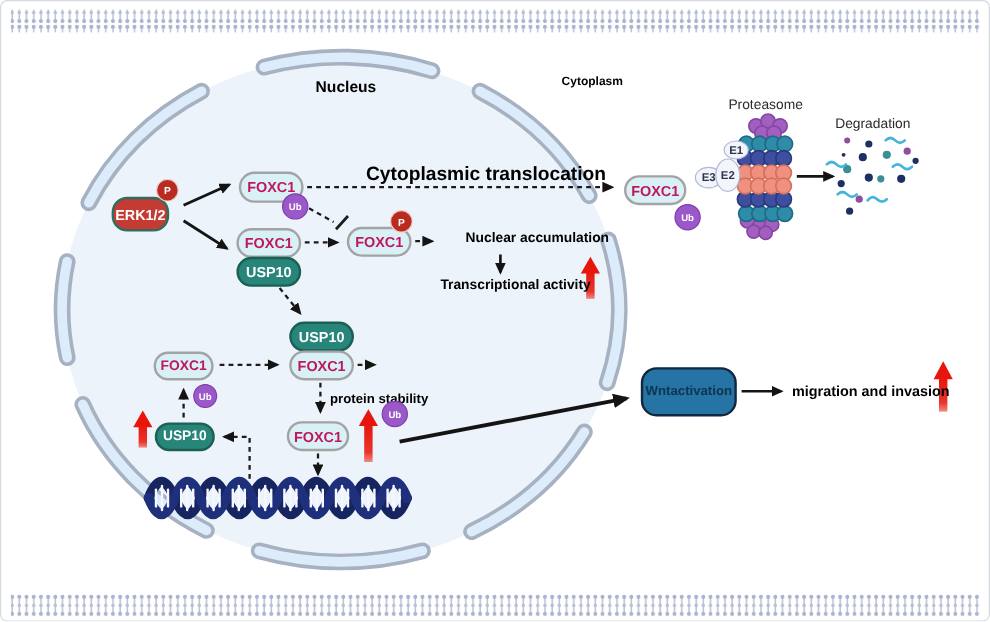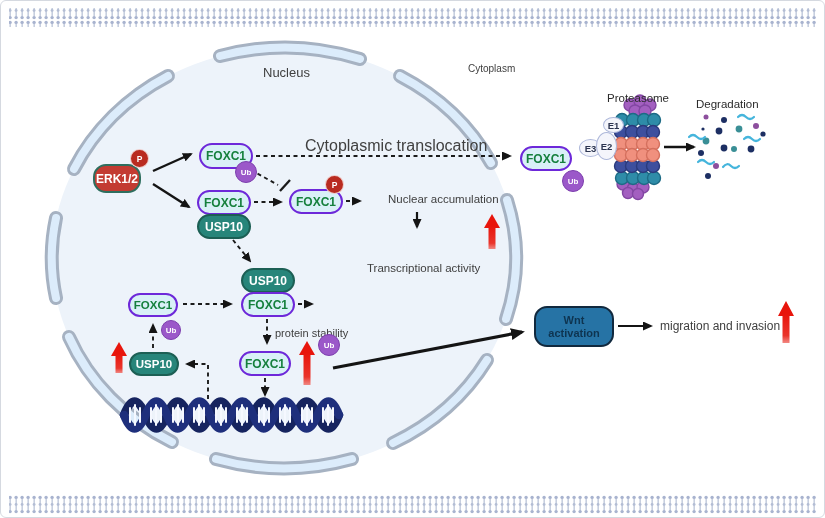--- a/index.html
+++ b/index.html
@@ -1,34 +1,34 @@
 <!DOCTYPE html>
 <html><head>
 <meta charset="utf-8">
 <style>
   html,body{margin:0;padding:0;background:#fff;}
   body{font-family:"Liberation Sans", sans-serif;}
   #stage{position:relative;width:825px;height:518px;background:#fff;border:1px solid #d5d9e0;
          border-radius:6px;overflow:hidden;box-sizing:border-box;}
-  .lbl{position:absolute;color:#404040;font-weight:400;white-space:nowrap;z-index:5;}
+  .lbl{position:absolute;color:#000000;font-weight:700;white-space:nowrap;z-index:5;}
   .lbl.soft{font-weight:500;color:#2b2b2b;}
   .pill{position:absolute;display:flex;align-items:center;justify-content:center;
         border-radius:13px;font-weight:700;z-index:6;box-sizing:border-box;}
-  .foxc1{background:#d9f0f7;border:2px solid #6d28d9;color:#15803d;font-size:12px;}
+  .foxc1{background:#d9f0f7;border:2px solid #a3a3a3;color:#be185d;font-size:12px;}
   .usp10{background:#27857a;border:2px solid #1c5f54;color:#fff;font-size:12px;}
   .erk{background:#c33b32;border:2px solid #2e6e5e;color:#fff;font-size:12px;}
   .badge{position:absolute;border-radius:50%;display:flex;align-items:center;justify-content:center;
          color:#fff;font-weight:700;z-index:7;box-sizing:border-box;}
   .ub{background:#9b58c9;border:1.5px solid #7d3fae;font-size:8px;width:22px;height:22px;margin-top:40px;}
   .pho{background:#b92b20;border:1.5px solid rgba(255,255,255,.75);font-size:8.5px;width:19px;height:19px;}
   .ebub{position:absolute;background:#f4f5fb;border:1.5px solid #aeb8da;border-radius:50%;
         display:flex;align-items:center;justify-content:center;color:#2c3550;
         font-weight:700;font-size:9.5px;z-index:7;box-sizing:border-box;}
   .wnt{position:absolute;background:#2673a5;border:2px solid #11293e;border-radius:13px;
-       display:flex;flex-direction:column;align-items:center;justify-content:center;
+       display:flex;align-items:center;justify-content:center;
        color:#0e3450;font-weight:700;font-size:11px;line-height:1.15;z-index:6;box-sizing:border-box;}
   svg{position:absolute;left:0;top:0;z-index:1;}
 </style>
 </head>
 <body>
 
 <div id="stage">
 
   <svg width="825" height="518" viewBox="0 0 825 518">
     <defs>
@@ -235,24 +235,24 @@
         <rect x="781.5" y="313" width="7" height="29" fill="url(#redfade)"></rect>
       </g>
     </g>
   </svg>
 
   <div class="lbl" style="left:262,top:64;left:262px;top:64px;font-size:13px;">Nucleus</div>
   <div class="lbl" style="left:467px;top:62px;font-size:10px;">Cytoplasm</div>
 
   <div class="lbl" style="left:304px;top:136px;font-size:16px;">Cytoplasmic translocation</div>
   <div class="lbl" style="left:367px;top:192px;font-size:11.5px;padding-left:20px;">Nuclear accumulation</div>
-  <div class="lbl" style="left:366px;top:231px;font-size:11.5px;margin-top:30px;">Transcriptional activity</div>
+  <div class="lbl" style="left:366px;top:231px;font-size:11.5px;">Transcriptional activity</div>
   <div class="lbl" style="left:274px;top:326px;font-size:11px;">protein stability</div>
   <div class="lbl" style="left:659px;top:318px;font-size:12px;">migration and invasion</div>
-  <div class="lbl soft" style="left:606px;top:81px;font-size:11.5px;margin-top:10px;">Proteasome</div>
+  <div class="lbl soft" style="left:606px;top:81px;font-size:11.5px;">Proteasome</div>
   <div class="lbl soft" style="left:695px;top:97px;font-size:11.5px;">Degradation</div>
 
   <div class="pill erk" style="left:92px;top:163px;width:48px;height:29px;">ERK1/2</div>
   <div class="badge pho" style="left:129px;top:148px;">P</div>
 
   <div class="pill foxc1" style="left:198px;top:142px;width:54px;height:26px;">FOXC1</div>
   <div class="badge ub" style="left:234px;top:120px;">Ub</div>
 
   <div class="pill foxc1" style="left:196px;top:189px;width:54px;height:25px;">FOXC1</div>
   <div class="pill usp10" style="left:196px;top:213px;width:54px;height:25px;">USP10</div>

